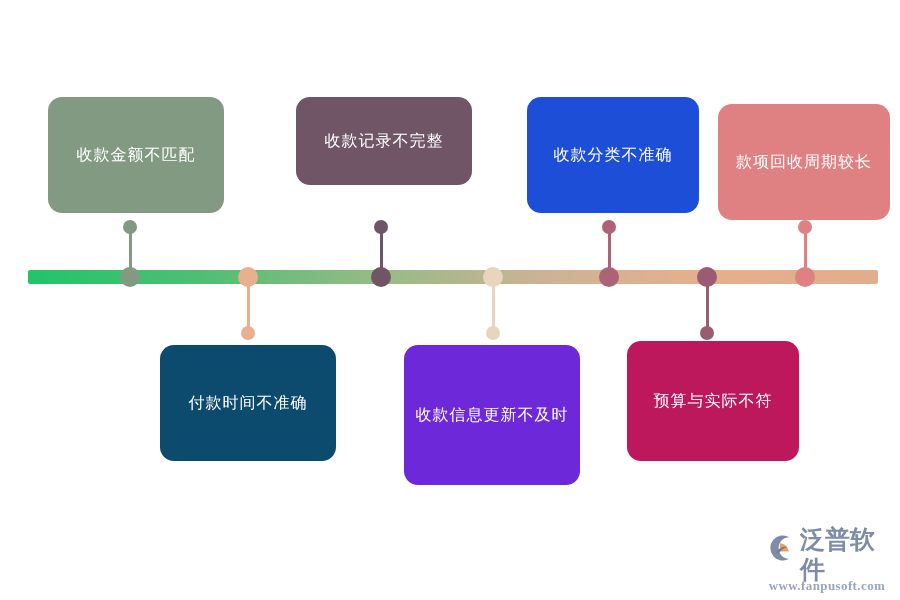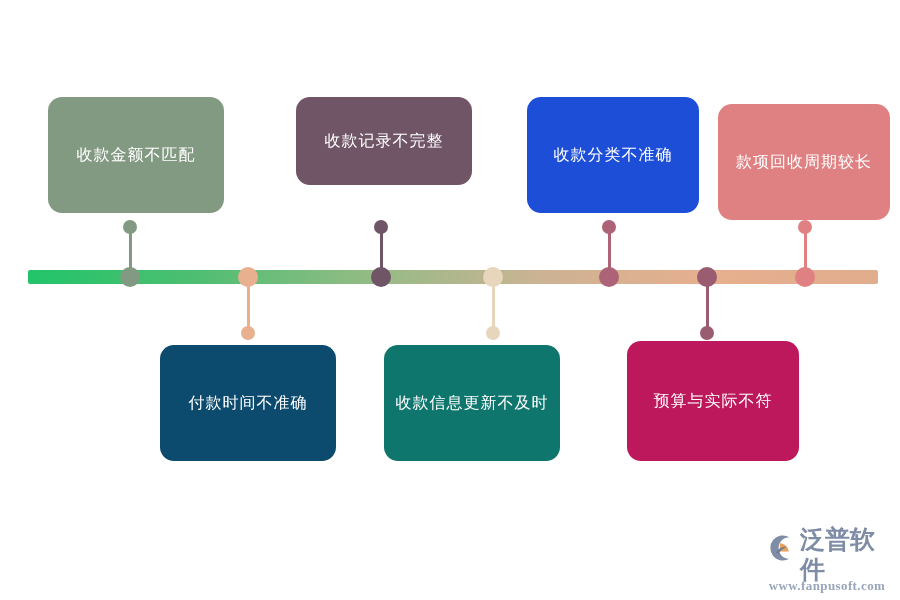--- a/index.html
+++ b/index.html
@@ -139,21 +139,21 @@
       </div>
       <div class="node">
         <div class="node-card" style="left: 296px; top: 97px; width: 176px; height: 88px; background: rgb(111, 85, 102);">
           <span class="node-label">收款记录不完整</span>
         </div>
         <div class="stem" style="left: 379.5px; top: 221px; height: 56px; background: rgb(111, 85, 102);"></div>
         <div class="dot-large" style="left: 371px; top: 267px; background: rgb(111, 85, 102);"></div>
         <div class="dot-small" style="left: 374px; top: 220px; background: rgb(111, 85, 102);"></div>
       </div>
       <div class="node">
-        <div class="node-card" style="left: 384px; top: 345px; width: 176px; height: 116px; background: #0f766e;">
+        <div class="node-card" style="left: 404px; top: 345px; width: 176px; height: 140px; background: #6d28d9;">
           <span class="node-label">收款信息更新不及时</span>
         </div>
         <div class="stem" style="left: 491.5px; top: 277px; height: 56px; background: rgb(231, 214, 187);"></div>
         <div class="dot-large" style="left: 483px; top: 267px; background: rgb(231, 214, 187);"></div>
         <div class="dot-small" style="left: 486px; top: 326px; background: rgb(231, 214, 187);"></div>
       </div>
       <div class="node">
         <div class="node-card" style="left: 527px; top: 97px; width: 172px; height: 116px; background: #1d4ed8;">
           <span class="node-label">收款分类不准确</span>
         </div>

